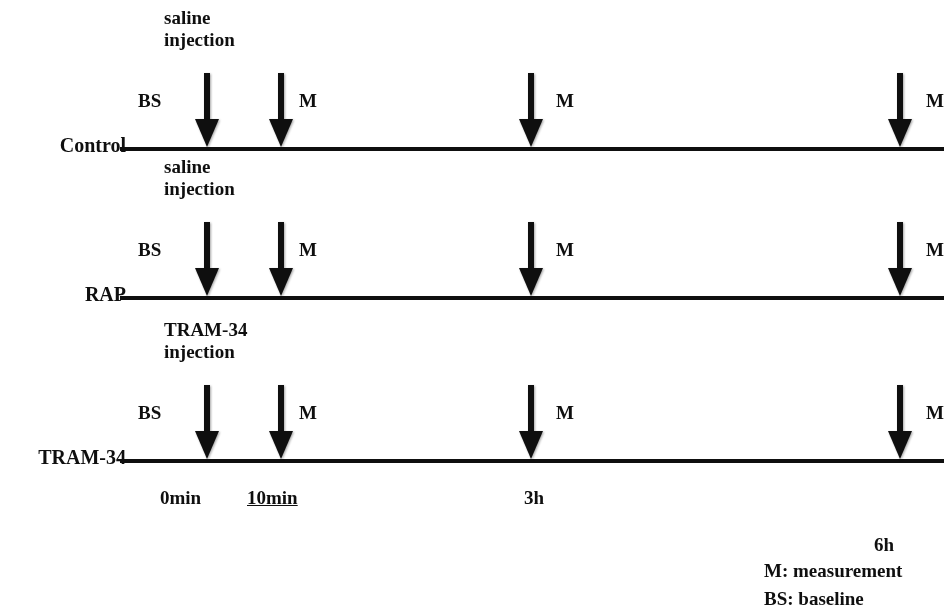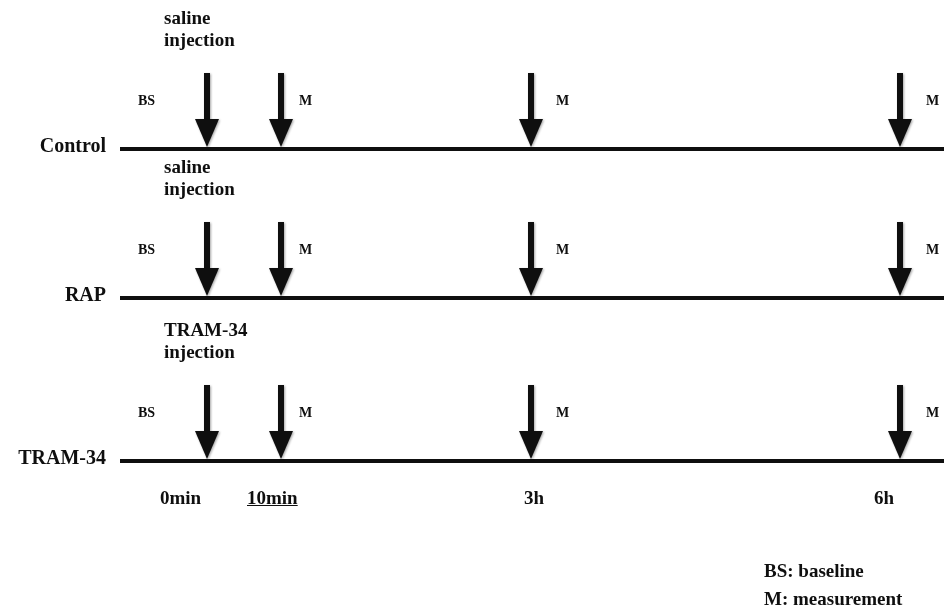--- a/index.html
+++ b/index.html
@@ -18,29 +18,29 @@
   .group{position:absolute;left:0;width:951px;height:165px;}
   .group-0{top:1px;}
   .group-1{top:150px;}
   .group-2{top:313px;text-decoration:underline;}
 
   .injection-label{
     position:absolute;left:164px;top:6px;
     font-size:19px;line-height:22px;
     white-space:pre-line;
   }
-  .side-label{position:absolute;top:90px;font-size:14px;line-height:20px;}
+  .side-label{position:absolute;top:90px;font-size:19px;line-height:20px;}
   .bs-label{left:138px;}
   .m-1{left:299px;}
   .m-2{left:556px;}
   .m-3{left:926px;}
 
   .row-label{
     position:absolute;left:0;width:106px;top:133px;
-    text-align:right;font-size:20px;line-height:22px;
+    text-align:right;font-size:20px;line-height:22px;padding-left:20px;
   }
 
   .timeline{
     position:absolute;left:120px;top:146px;
     width:824px;height:4px;background:#0f0f0f;
   }
 
   
   .arrow{
     position:absolute;top:72px;width:24px;height:74px;
@@ -57,21 +57,21 @@
   .pos-0{left:195px;}
   .pos-1{left:269px;}
   .pos-2{left:519px;}
   .pos-3{left:888px;}
 
   
   .axis-tick{position:absolute;top:487px;font-size:19px;text-align:left;}
   .tick-0{left:160px;width:60px;}
   .tick-1{left:247px;width:70px;text-decoration:underline;}
   .tick-2{left:524px;width:60px;}
-  .tick-3{left:874px;width:60px;}
+  .tick-3{left:874px;width:60px;margin-top:47px;}
 
   
   .legend{position:absolute;left:764px;top:557px;font-size:19px;line-height:28px;}
 </style>
 </head>
 <body>
 
 <div class="diagram">
 
   <div class="group group-0">
@@ -154,17 +154,17 @@
     <div class="side-label m-2">M</div>
     <div class="side-label m-3">M</div>
   </div>
 
   <div class="axis-tick tick-0">0min</div>
   <div class="axis-tick tick-1">10min</div>
   <div class="axis-tick tick-2">3h</div>
   <div class="axis-tick tick-3">6h</div>
 
   <div class="legend">
+    <div>M: measurement</div>
     <div>BS: baseline</div>
-    <div>M: measurement</div>
   </div>
 
 </div>
 
 </body></html>

